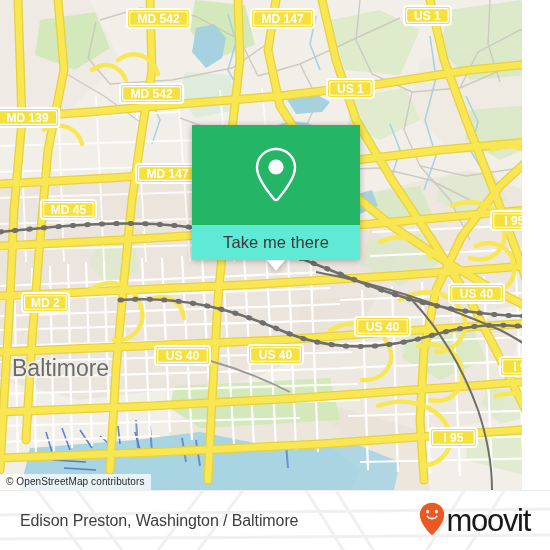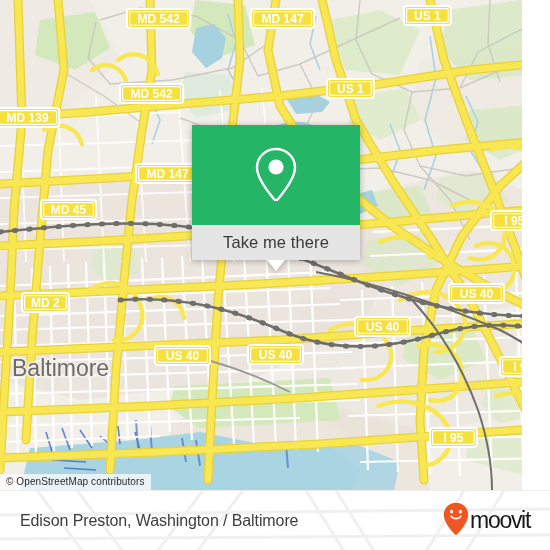--- a/index.html
+++ b/index.html
@@ -36,21 +36,21 @@
     position:absolute; left:192px; top:125px; width:168px;
     z-index:25;
     filter:drop-shadow(0 1px 3px rgba(0,0,0,0.30));
   }
   .card-head {
     height:100px; background:#24b566;
     display:flex; align-items:center; justify-content:center;
   }
   .card-head svg { display:block; }
   .card-foot {
-    height:35px; background:#e5e5e5;
+    height:35px; background:#5eead4;
     display:flex; align-items:center; justify-content:center;
     position:relative;
   }
   .card-foot-label {
     font-size:16.5px; color:#3a3a3a; letter-spacing:.1px;
     font-family:"Liberation Sans", sans-serif;
   }
   .card-tail {
     position:absolute; left:50%; top:100%;
     width:0; height:0; margin-left:-9px;
@@ -70,21 +70,21 @@
   }
   .footer-bg { position:absolute; left:0; top:0; width:550px; height:60px; }
   .footer-title {
     position:relative; z-index:2;
     font-size:16px; color:#3d3d3d; letter-spacing:-.1px;
     font-family:"Liberation Sans", sans-serif;
     white-space:nowrap;
   }
   .brand { position:relative; z-index:2; display:flex; align-items:center; gap:1px; }
   .brand-word {
-    font-size:23px; color:#191919; letter-spacing:-1.3px;
+    font-size:31px; color:#191919; letter-spacing:-1.3px;
     font-family:"Liberation Sans", sans-serif; font-weight:400;
     line-height:1;
   }
 </style>
 </head>
 <body>
 
 <div class="screen">
 
   <div class="map">

